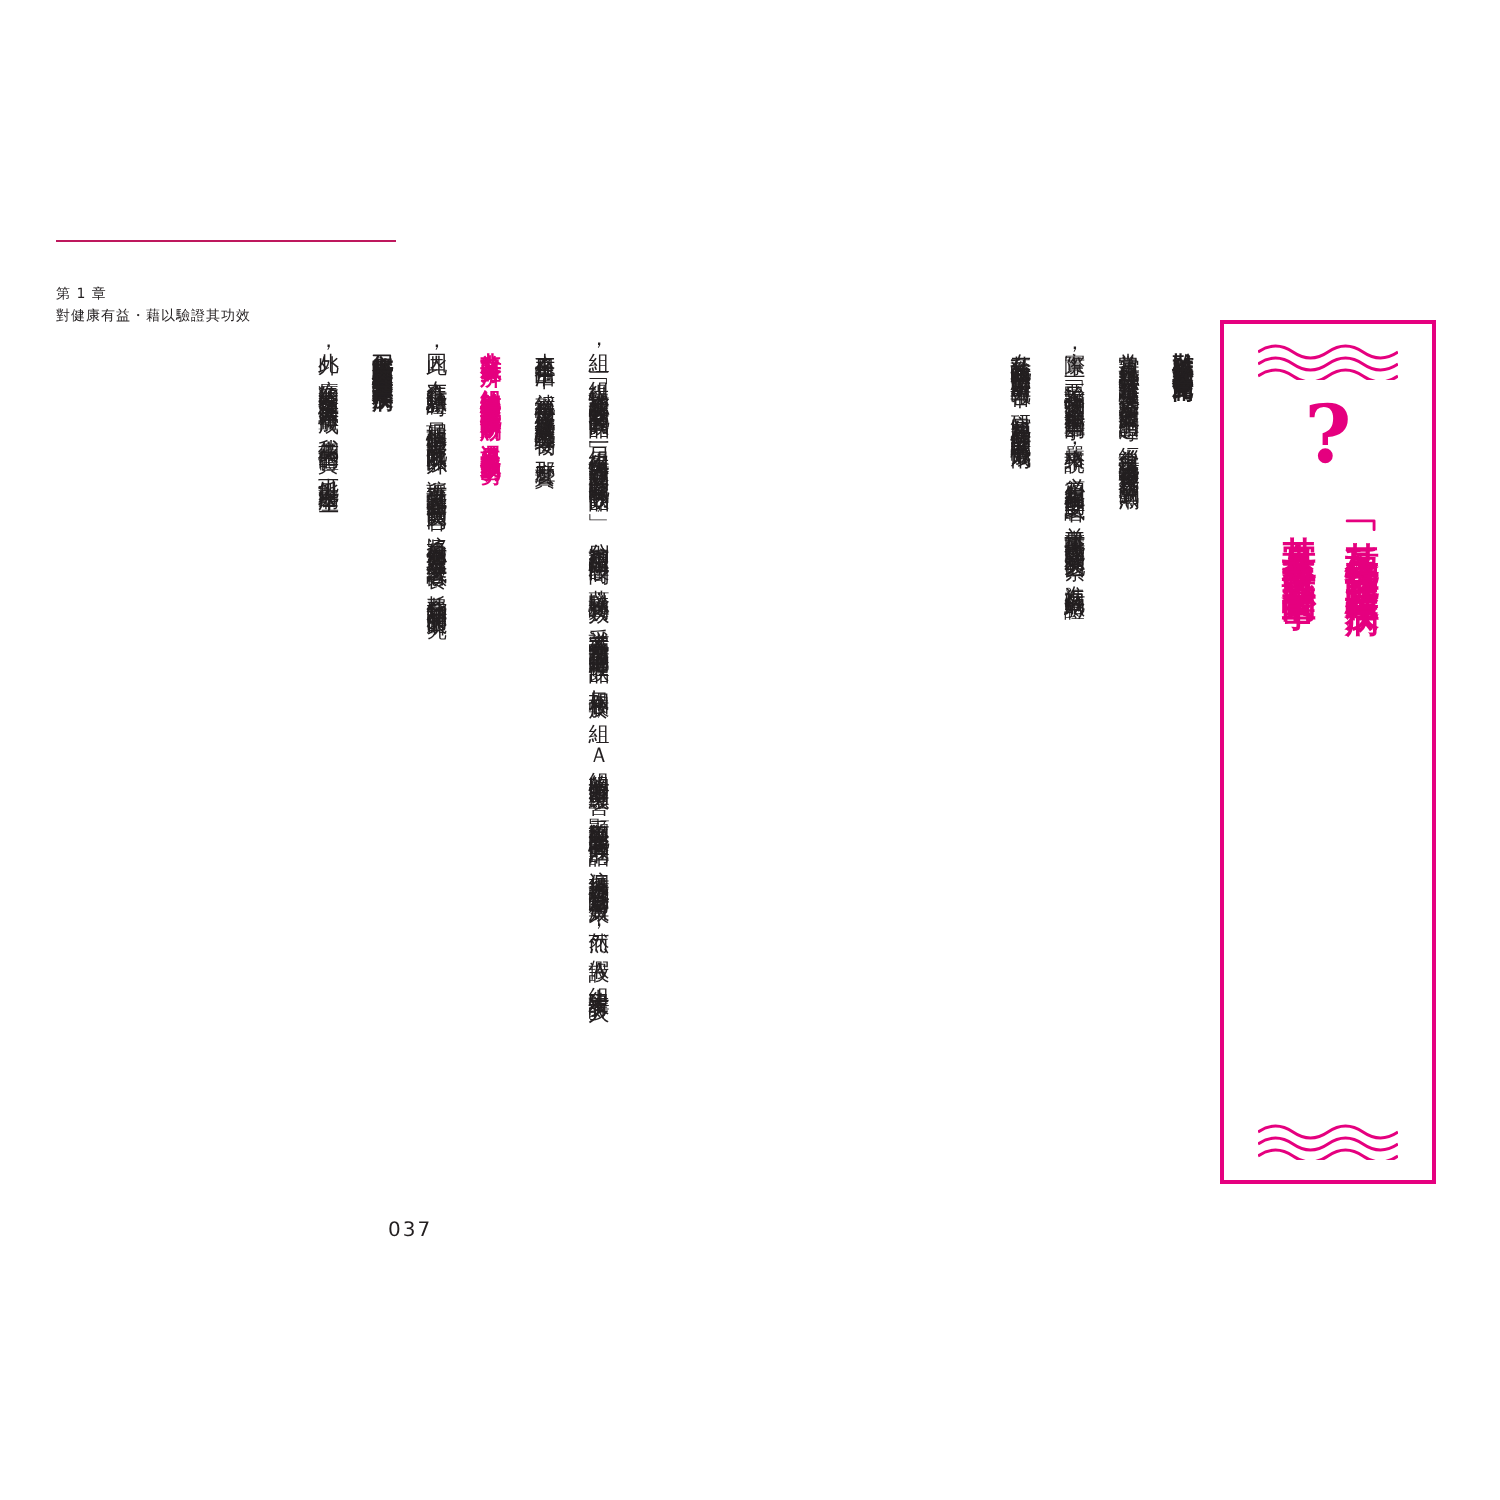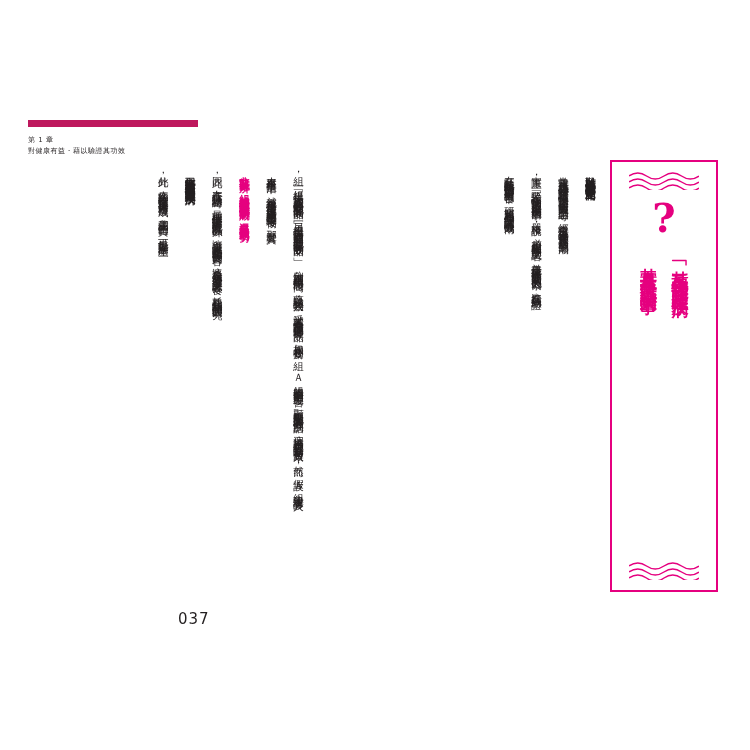--- a/index.html
+++ b/index.html
@@ -136,36 +136,37 @@
     height: 400px;
     width: 260px;
   }
 
   
   .running-head {
     position: absolute;
     left: 28px;
     top: 120px;
     width: 170px;
-    border-top: 7px solid #be185d;
-    padding-top: 8px;
+    border-top: 1px solid #be185d;
+    padding-top: 21px;
     font-size: 7px;
     line-height: 1.5;
     letter-spacing: 0.5px;
     color: #231f20;
   }
   .running-head div { white-space: nowrap; }
 
   
   .folio {
     position: absolute;
-    font-size: 15px;
+    font-size: 10px;
     letter-spacing: 1px;
     color: #231f20;
     font-family: "DejaVu Sans", "Liberation Sans", sans-serif;
+    margin-left: 16px;
   }
   .folio-left { left: 178px; top: 610px; }
 </style>
 </head>
 <body>
 
 <div class="spread">
 
   <div class="page-left">
 

